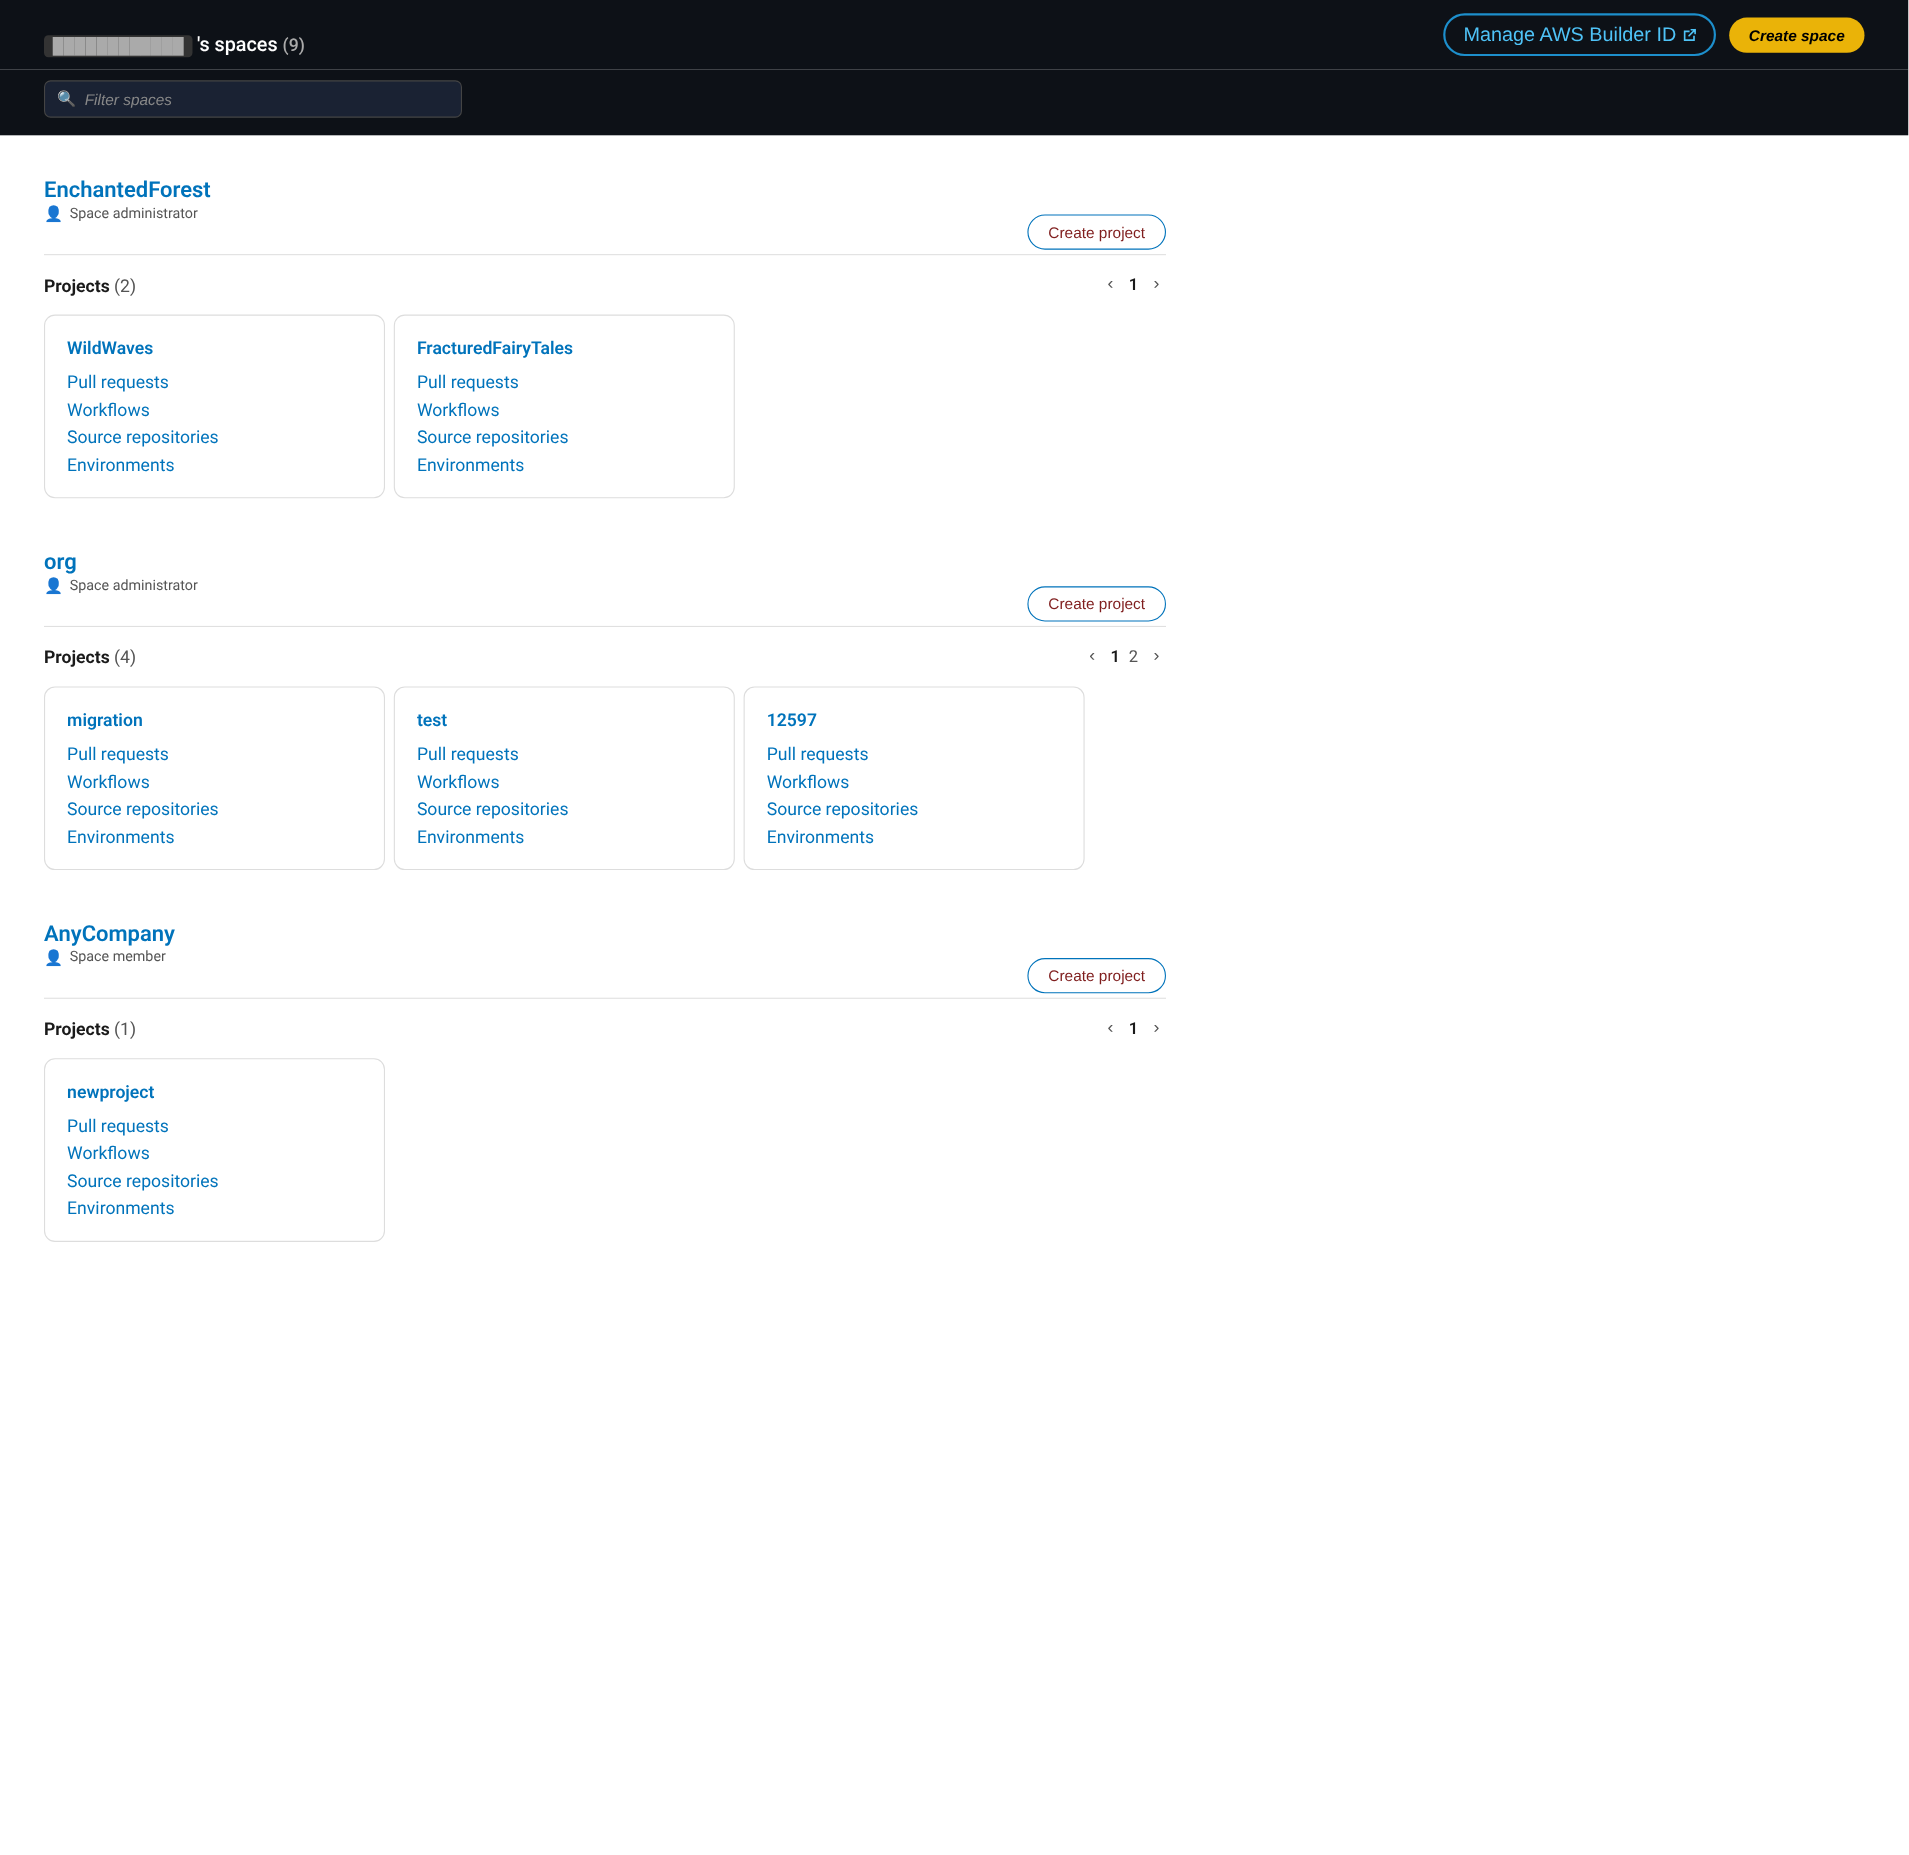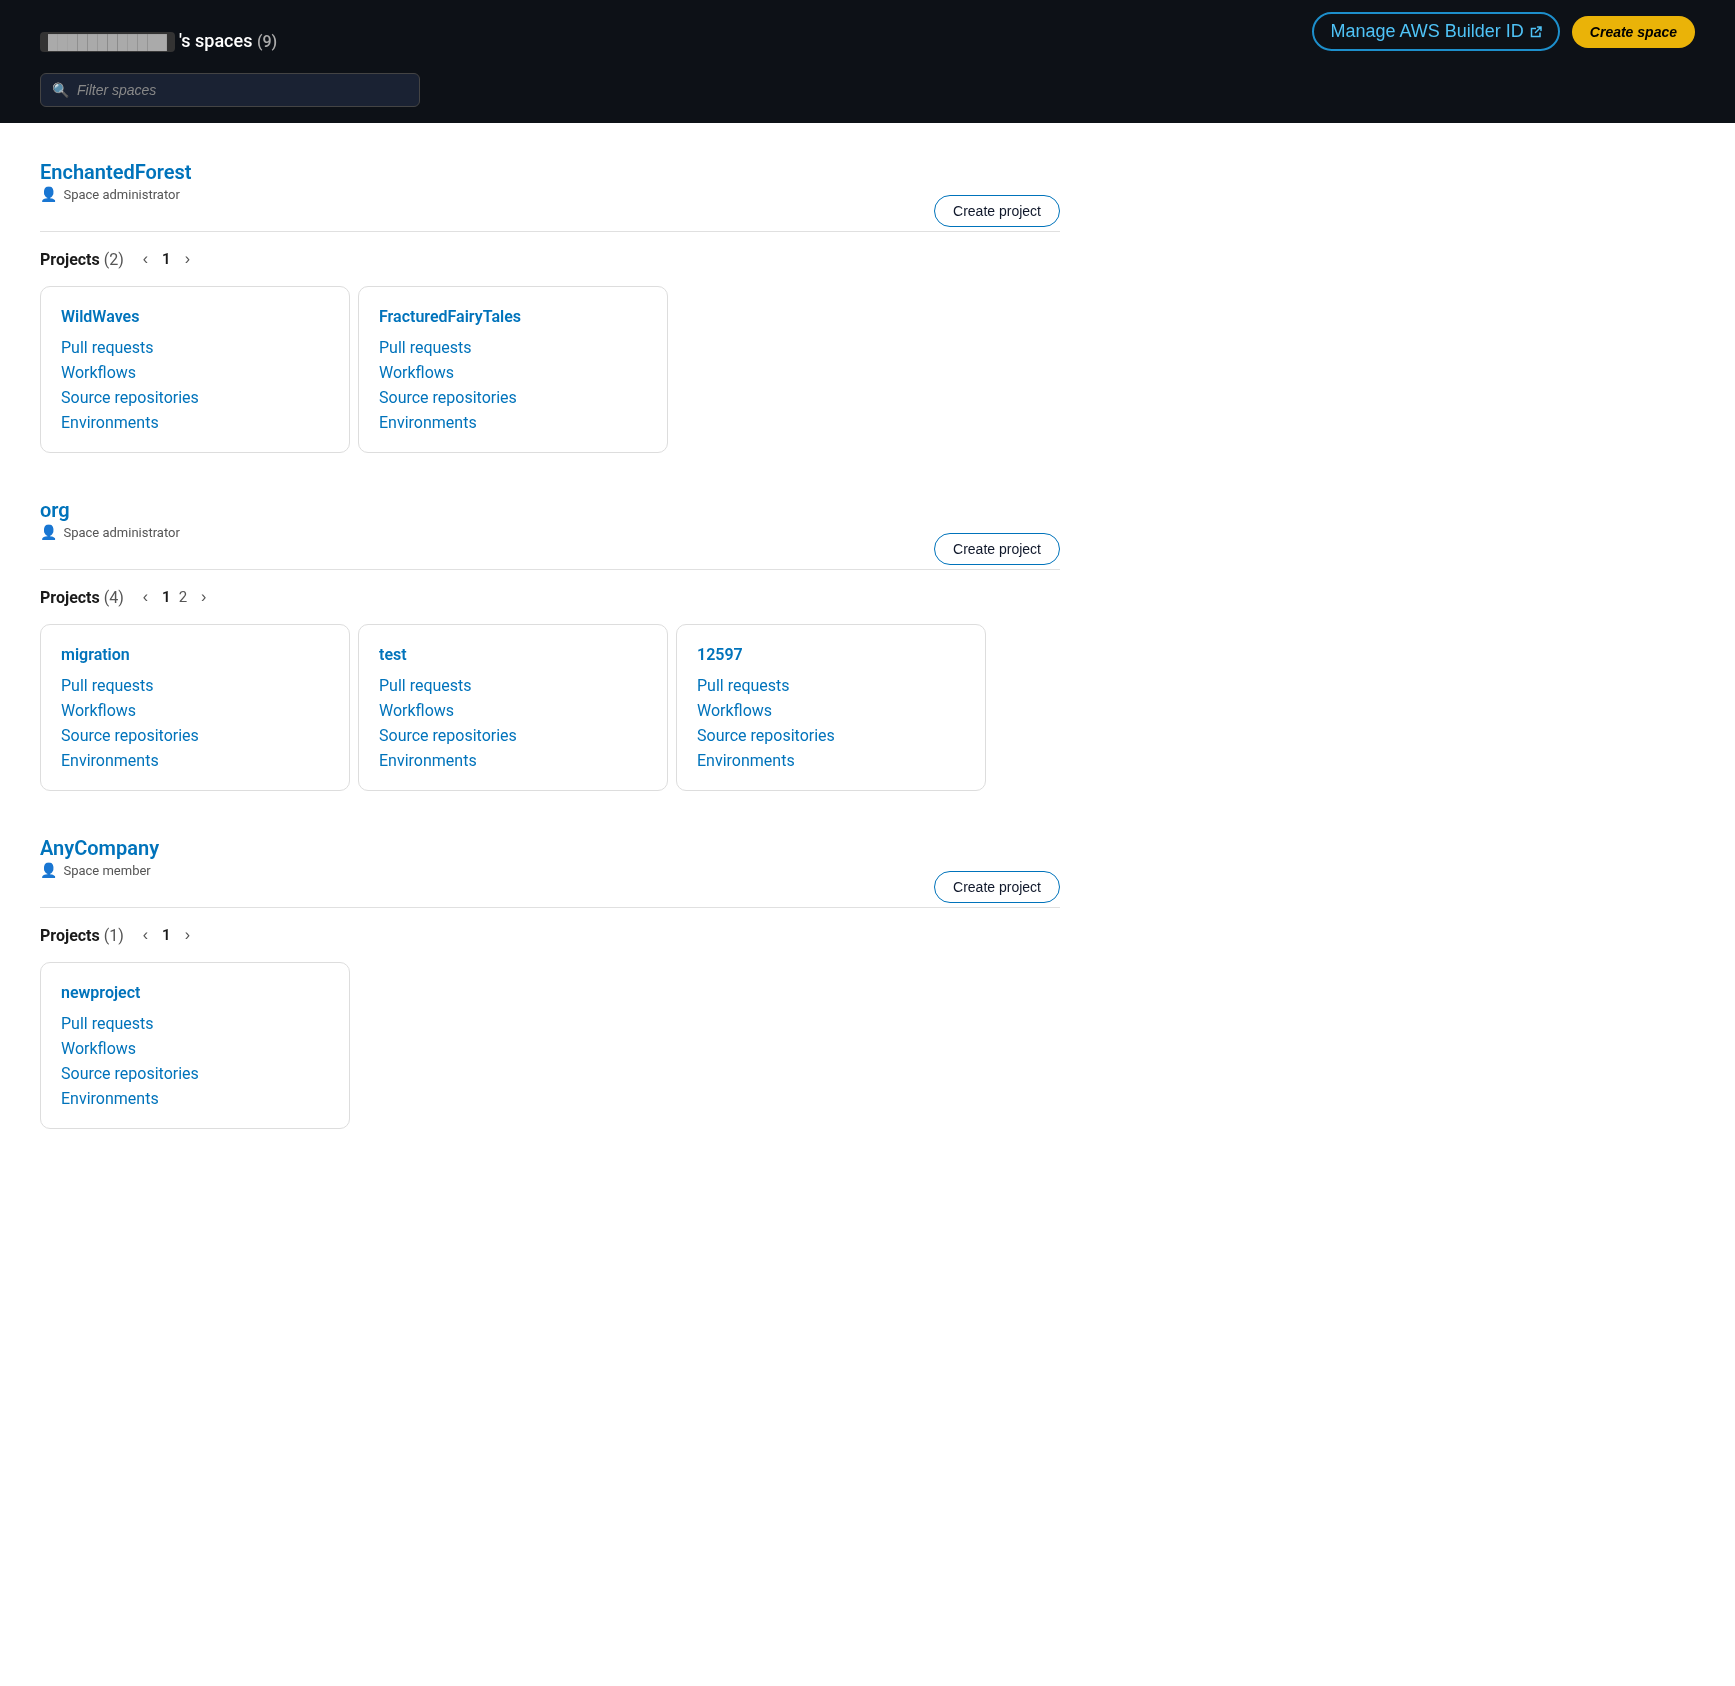--- a/index.html
+++ b/index.html
@@ -112,38 +112,39 @@
       font-size: 13px;
       margin-top: 2px;
       margin-bottom: 12px;
     }
     .person-icon {
       font-size: 14px;
     }
     .btn-create-project {
       background: transparent;
       border: 1.5px solid #0073bb;
-      color: #0f172a;
+      color: #7f1d1d;
       padding: 7px 18px;
       border-radius: 20px;
       font-size: 14px;
       cursor: pointer;
       white-space: nowrap;
       margin-top: 48px;
     }
     .divider {
       border: none;
       border-top: 1px solid #e0e0e0;
       margin-bottom: 16px;
     }
 
     
     .projects-row {
       display: flex;
       align-items: center;
+      justify-content: space-between;
       margin-bottom: 16px;
       gap: 13px;
     }
     .projects-label {
       font-size: 16px;
       font-weight: 700;
       color: #1a1a1a;
     }
     .projects-count {
       font-weight: 400;

